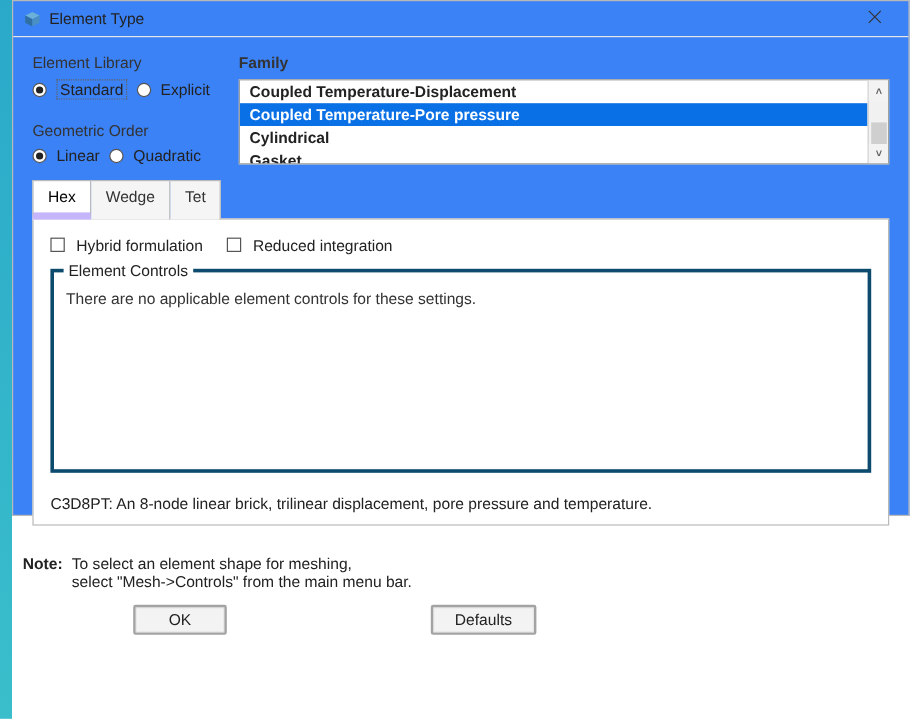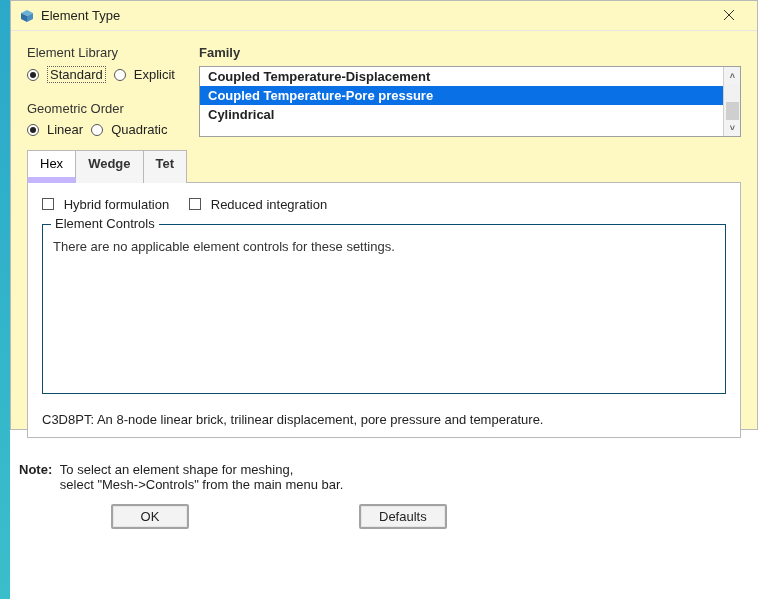--- a/index.html
+++ b/index.html
@@ -11,21 +11,21 @@
     background:#fff;
     width:760px; height:599px;
     position:relative;
   }
   .bg-edge {
     position:absolute; left:0; top:0; width:10px; height:599px;
     background: linear-gradient(180deg,#2aa9c9,#3abecb);
   }
   .dialog {
     position:absolute; left:10px; top:0; width:748px; height:430px;
-    background:#fef9c3; border:1px solid #b9b9b9;
+    background:#3b82f6; border:1px solid #b9b9b9;
   }
   .titlebar {
     height:30px; border-bottom:1px solid #e6e6e6;
     display:flex; align-items:center; padding:0 8px;
   }
   .app-icon {
     width:16px; height:16px; margin-right:6px;
     display:inline-flex; align-items:center; justify-content:center;
   }
   .title-text { flex:1; }
@@ -84,34 +84,34 @@
   .tabstrip { display:flex; }
   .tab {
     padding:5px 12px 6px; border:1px solid #b9b9b9; border-bottom:none;
     background:#f5f5f5; margin-right:0px; cursor:pointer;
     position:relative; top:1px;
   }
   .tab.active {
     background:#fff; border-bottom:6px solid #c4b5fd; color:#000;
   }
   .tab:not(.active) { color:#333; }
-  .tab + .tab { border-left:none;font-weight:bold; }
+  .tab + .tab { border-left:none; }
   .tab-panel {
     border:1px solid #b9b9b9; padding:14px 14px 10px; background:#fff;
   }
 
   .chk-row { display:flex; gap:20px; margin-bottom:12px; }
   .chk {
     width:12px; height:12px; border:1px solid #555; display:inline-block;
     margin-right:6px; vertical-align:-1px; cursor:pointer; background:#fff;
   }
   .chk-label { cursor:pointer; }
 
   .fieldset {
-    border:1px solid #0c4a6e; padding:14px 10px 10px; position:relative;
+    border:3px solid #0c4a6e; padding:14px 10px 10px; position:relative;
     height:170px;
   }
   .fieldset-legend {
     position:absolute; top:-9px; left:8px; background:#fff; padding:0 4px;
     font-size:13px;
   }
   .fieldset-body { color:#333; }
 
   .descline { margin-top:18px; }
 
@@ -176,20 +176,21 @@
         </div>
       </div>
 
       <div class="family-col">
         <div class="group-label">Family</div>
         <div class="family-list">
           <div class="family-items">
             <div class="family-item">Coupled Temperature-Displacement</div>
             <div class="family-item sel">Coupled Temperature-Pore pressure</div>
             <div class="family-item">Cylindrical</div>
+            <div class="family-item">Gasket</div>
           </div>
           <div class="family-scroll">
             <div class="sb-btn">
                 <span>˄</span>
               </div>
             <div class="sb-track">
               <div class="sb-thumb"></div>
             </div>
             <div class="sb-btn">
                 <span>˅</span>

